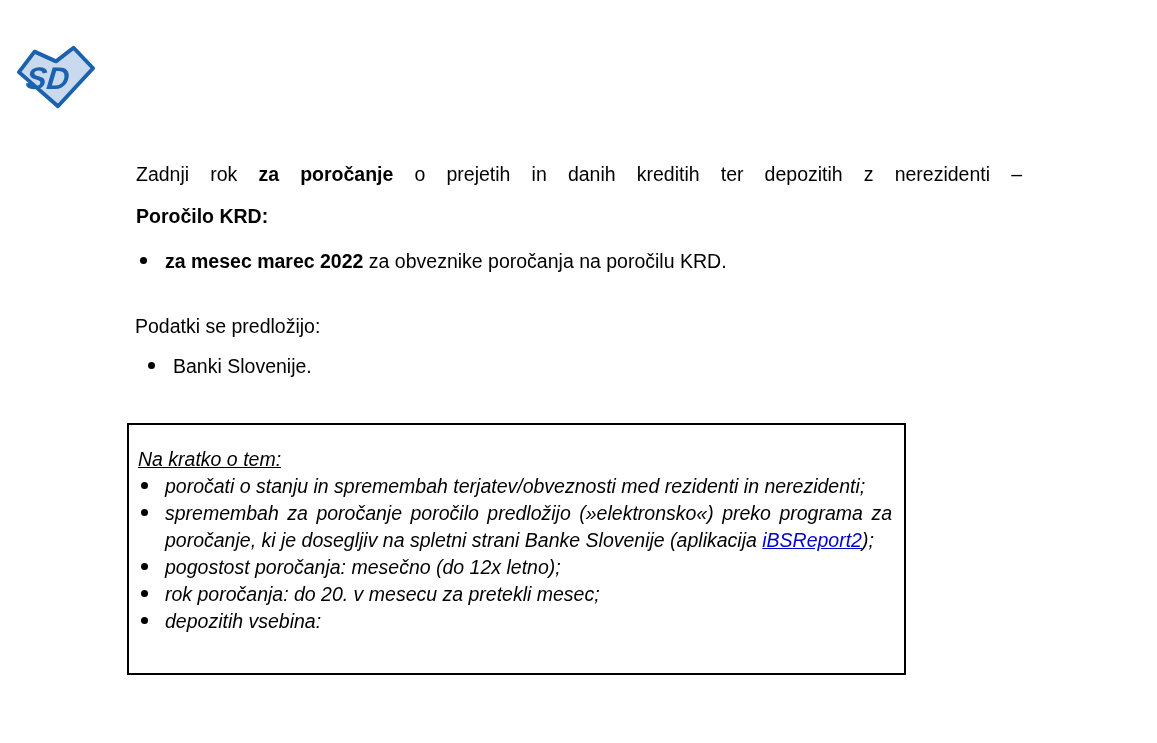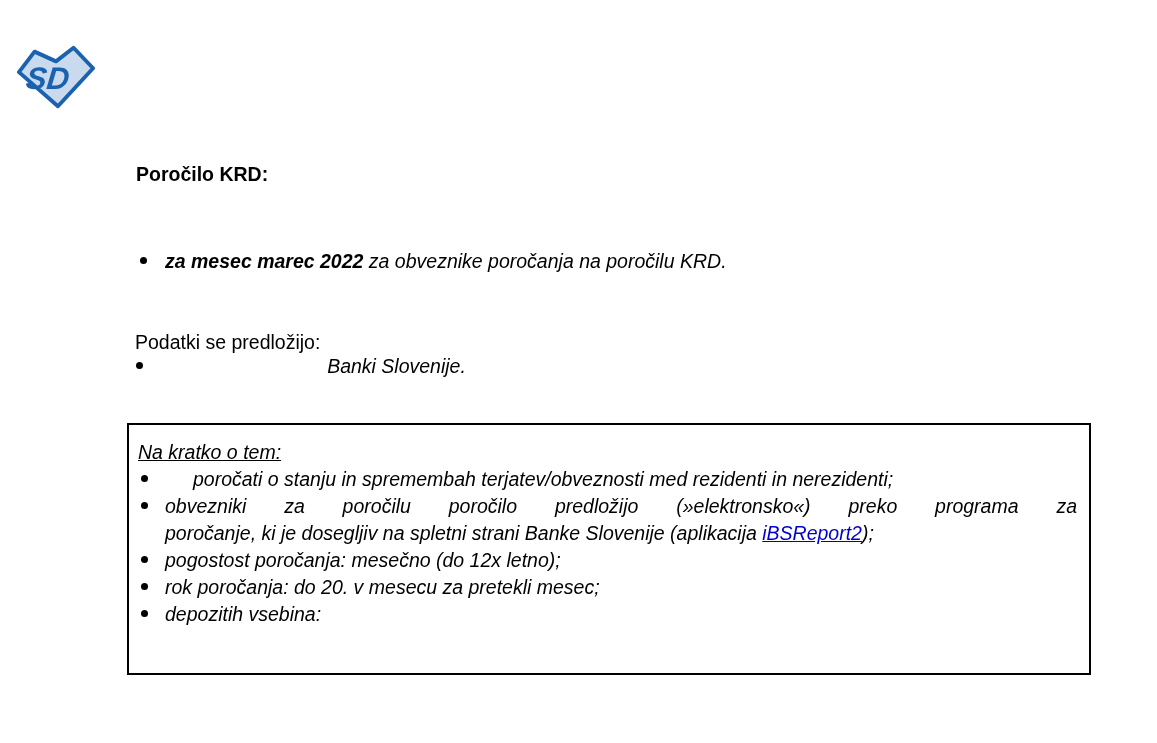--- a/index.html
+++ b/index.html
@@ -11,89 +11,94 @@
   }
   .logo { position:absolute; left:17px; top:44px; width:78px; height:66px; }
   .intro { position:absolute; left:136px; top:153px; width:886px; font-size:19.5px; line-height:42px; }
   .jline { text-align:justify; text-align-last:justify; }
   b { font-weight:bold; }
 
   .bullet-row { position:absolute; display:flex; font-size:19.5px; line-height:24px; }
   .marker { flex:none; width:29px; }
   .dot { display:block; width:7px; height:7px; border-radius:50%; background:#000; margin:8px 0 0 4px; }
 
-  .static-line { position:absolute; font-size:19.5px; line-height:24px;margin-top:16px; }
+  .static-line { position:absolute; font-size:19.5px; line-height:24px; }
 
   .box {
-    position:absolute; left:127px; top:423px; width:964px; height:252px;
-    border:2px solid #000; padding:14px 12px 0 9px;
+    position:absolute; left:127px; top:423px; width:779px; height:252px;
+    border:2px solid #000; padding:21px 12px 0 9px;
     font-style:italic; font-size:19.5px; line-height:27px;
   }
   .box-title { text-decoration:underline; }
   .brow { display:flex; }
   .brow .marker { width:27px; }
   .brow .dot { margin:9px 0 0 3px; }
-  .btext { flex:1;font-style:italic; }
+  .btext { flex:1; }
   .sub-row { display:flex; margin-left:30px; }
   .sub-marker { flex:none; width:26px; }
   .circle { display:block; width:9px; height:9px; border:1.6px solid #000; border-radius:50%; margin-top:8px; }
   .lnk { color:var(--link-color); text-decoration:underline; cursor:pointer; }
 </style>
 </head>
 <body>
 
 <div class="page">
 
   <div class="logo">
     <svg viewBox="0 0 80 66" width="78" height="66">
       <polygon points="2,28 18,7 40,17 58,3 78,24 42,63" fill="#c9d9ee" stroke="#1b62ae" stroke-width="4" stroke-linejoin="round"></polygon>
       <text x="13" y="45" font-size="32" font-weight="bold" font-style="italic" fill="#1b62ae" transform="skewX(-6)">SD</text>
     </svg>
   </div>
 
   <div class="intro">
+    <div class="jline">
+      <span>Zadnji rok</span>
+      <b>za poročanje</b>
+      <span>o prejetih in danih kreditih ter depozitih z nerezidenti –</span>
+    </div>
     <div>
       <b>Poročilo KRD:</b>
     </div>
   </div>
 
   <div class="bullet-row" style="left:136px; top:249px; width:890px;">
     <span class="marker">
         <span class="dot"></span>
       </span>
     <span class="btext"><b>za mesec marec 2022</b> <span>za obveznike poročanja na poročilu KRD.</span></span>
   </div>
 
   <div class="static-line" style="left:135px; top:314px;">Podatki se predložijo:</div>
 
-  <div class="bullet-row" style="left:132px; top:354px; width:500px;text-align:center;">
+  <div class="bullet-row" style="left:144px; top:354px; width:500px;">
     <span class="marker">
         <span class="dot"></span>
       </span>
     <span class="btext">Banki Slovenije.</span>
   </div>
 
   <div class="box">
     <div class="box-title">Na kratko o tem:</div>
 
     <div class="brow">
       <span class="marker">
           <span class="dot"></span>
         </span>
       <span class="btext">
-        <span style="display:block;margin-left:28px;">poročati o stanju in spremembah terjatev/obveznosti med rezidenti in nerezidenti;</span>
+        <span style="display:block;">poročati o stanju in spremembah terjatev/obveznosti med rezidenti in nerezidenti;</span>
       </span>
     </div>
 
     <div class="brow">
       <span class="marker">
           <span class="dot"></span>
         </span>
       <span class="btext">
-        <span class="jline" style="display:block;">obvezniki za poročilu poročilo predložijo (»elektronsko«) preko programa za</span>
+        <span class="jline" style="display:block;">spremembah za poročanje poročilo predložijo (»elektronsko«) preko programa za</span>
         <span style="display:block;"><span>poročanje, ki je dosegljiv na spletni strani Banke Slovenije (aplikacija</span>
           <a class="lnk">iBSReport2</a><span>);</span></span>
       </span>
     </div>
 
     <div class="brow">
       <span class="marker">
           <span class="dot"></span>
         </span>
       <span class="btext">pogostost poročanja: mesečno (do 12x letno);</span>

